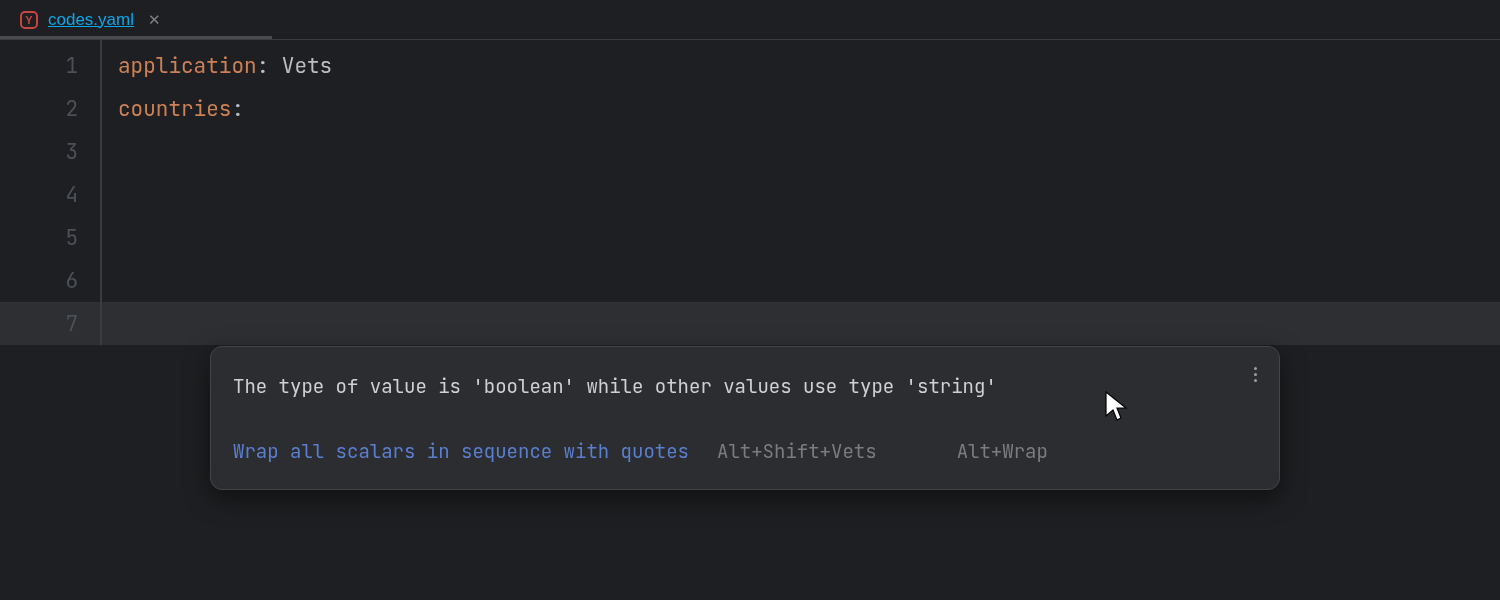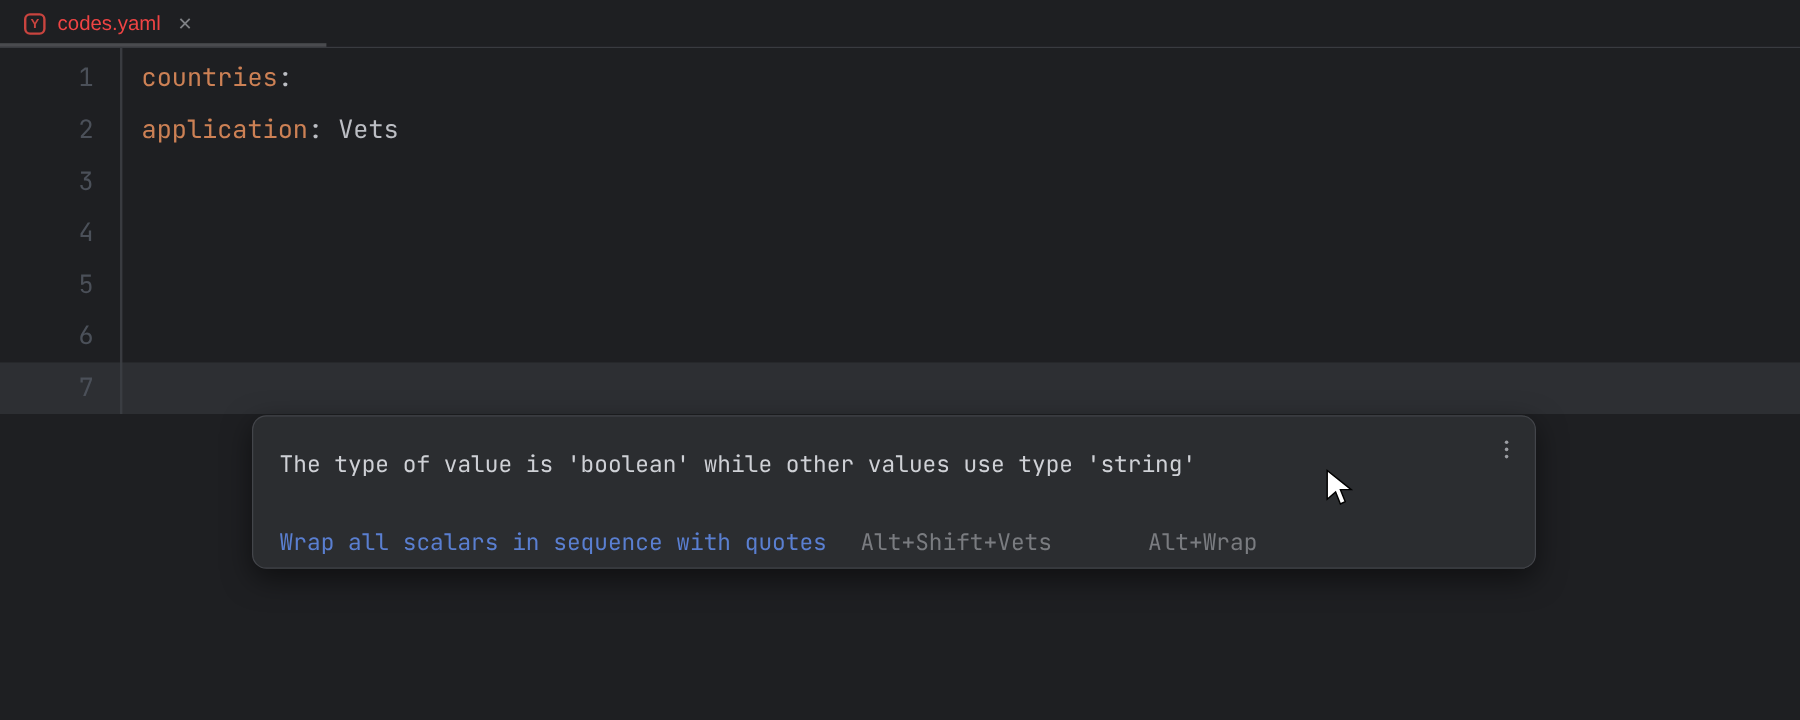--- a/index.html
+++ b/index.html
@@ -3,21 +3,21 @@
 <meta charset="utf-8">
 <style>
   * { box-sizing: border-box; margin: 0; padding: 0; }
   html, body { width: 1500px; height: 600px; background: #1e1f22; font-family: "Segoe UI", Arial, sans-serif; color: #bcbec4; overflow: hidden; }
   .mono { font-family: "JetBrains Mono", Menlo, Consolas, monospace; }
 
   
   .tabbar { height: 40px; display: flex; align-items: center; padding: 0 10px; border-bottom: 1px solid #393b40; position: relative; }
   .tab { display: flex; align-items: center; gap: 10px; padding: 6px 10px; font-size: 17px; cursor: pointer; }
   .tab .icon { width: 18px; height: 18px; border: 2px solid #c9443f; border-radius: 5px; display: flex; align-items: center; justify-content: center; color: #c9443f; font-size: 11px; font-weight: bold; font-family: sans-serif; }
-  .tab .filename { color: #ef4444; }
+  .tab .filename { color: #0ea5e9; text-decoration: underline; }
   .tab .close { color: #7f8185; font-size: 15px; padding: 0 4px; cursor: pointer; }
   .tab-underline { position: absolute; left: 0; bottom: 0; height: 3px; width: 272px; background: #4a4b4f; }
 
   
   .editor { display: flex; font-size: 21px; line-height: 43px; position: relative; }
   .gutter { width: 100px; text-align: right; color: #4b5059; padding-top: 4px; user-select: none; }
   .gutter > div { padding-right: 22px; }
   .vline { width: 2px; background: #393b40; }
   .code { padding: 4px 0 0 16px; position: relative; }
   .code .row { white-space: pre; }
@@ -30,21 +30,21 @@
   .warn-under { position: relative; }
   .warn-under::after { content: ""; position: absolute; left: 0; right: 0; bottom: -2px; height: 5px;
     background: repeating-linear-gradient(135deg, #d6aa3d 0 2px, transparent 2px 5px);
   }
 
   
   .popup {
     position: absolute; left: 210px; top: 306px; width: 1070px;
     background: #2b2d30; border: 1px solid #43454a; border-radius: 12px;
     box-shadow: 0 8px 24px rgba(0,0,0,0.5);
-    padding: 18px 22px 0 22px; font-size: 19px; z-index: 10;
+    padding: 18px 22px 16px 22px; font-size: 19px; z-index: 10;
   }
   .popup-msg { color: #cfd1d6; margin-bottom: 22px; }
   .popup-actions { display: flex; align-items: center; gap: 28px; flex-wrap: wrap; }
   .popup-actions .link { color: #5a7fd1; cursor: pointer; text-align: right; }
   .popup-actions .shortcut { color: #7a7c80; }
   .spacer { flex: 0 0 24px; }
   .popup-more { position: absolute; top: 14px; right: 18px; display: flex; flex-direction: column; gap: 3px; cursor: pointer; padding: 6px 4px; }
   .popup-more span { width: 3px; height: 3px; background: #9b9da2; border-radius: 50%; }
 
   
@@ -68,22 +68,22 @@
     <div>1</div>
     <div>2</div>
     <div>3</div>
     <div>4</div>
     <div>5</div>
     <div>6</div>
     <div>7</div>
   </div>
   <div class="vline"></div>
   <div class="code">
+    <div class="row"><span class="key">application</span><span class="colon">: </span><span class="val">Vets</span></div>
     <div class="row"><span class="key">countries</span><span class="colon">:</span></div>
-    <div class="row"><span class="key">application</span><span class="colon">: </span><span class="val">Vets</span></div>
     <div class="row">&nbsp;</div>
     <div class="row">&nbsp;</div>
   </div>
 
   <div class="popup">
     <div class="popup-more">
       <span></span>
         <span></span>
         <span></span>
     </div>

